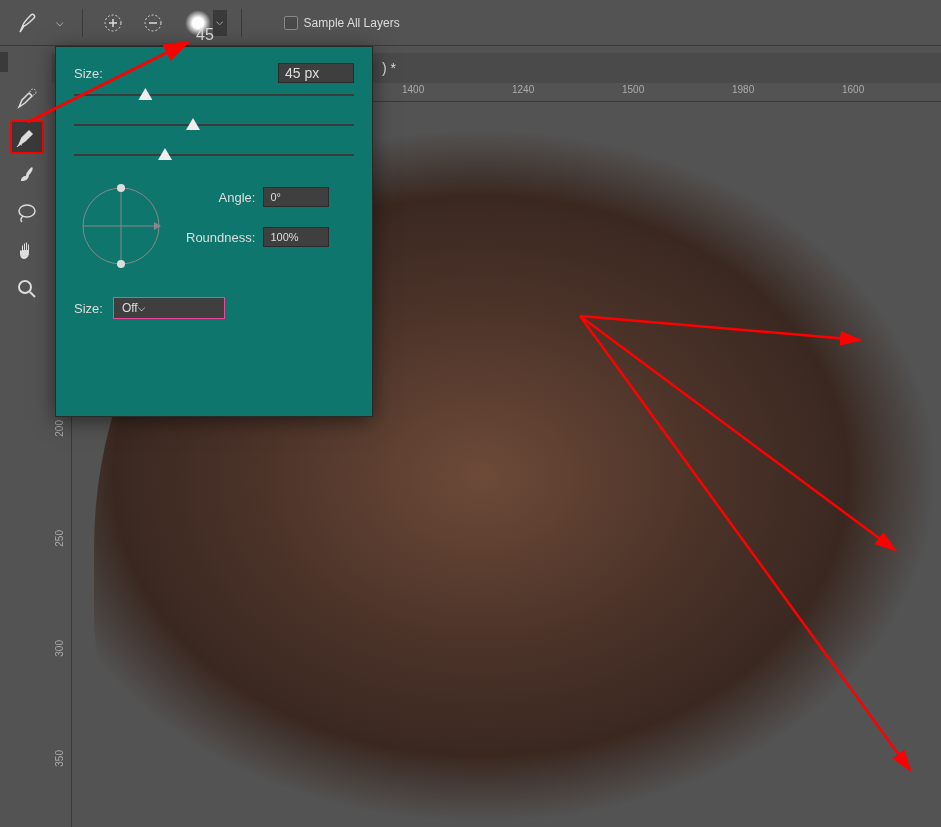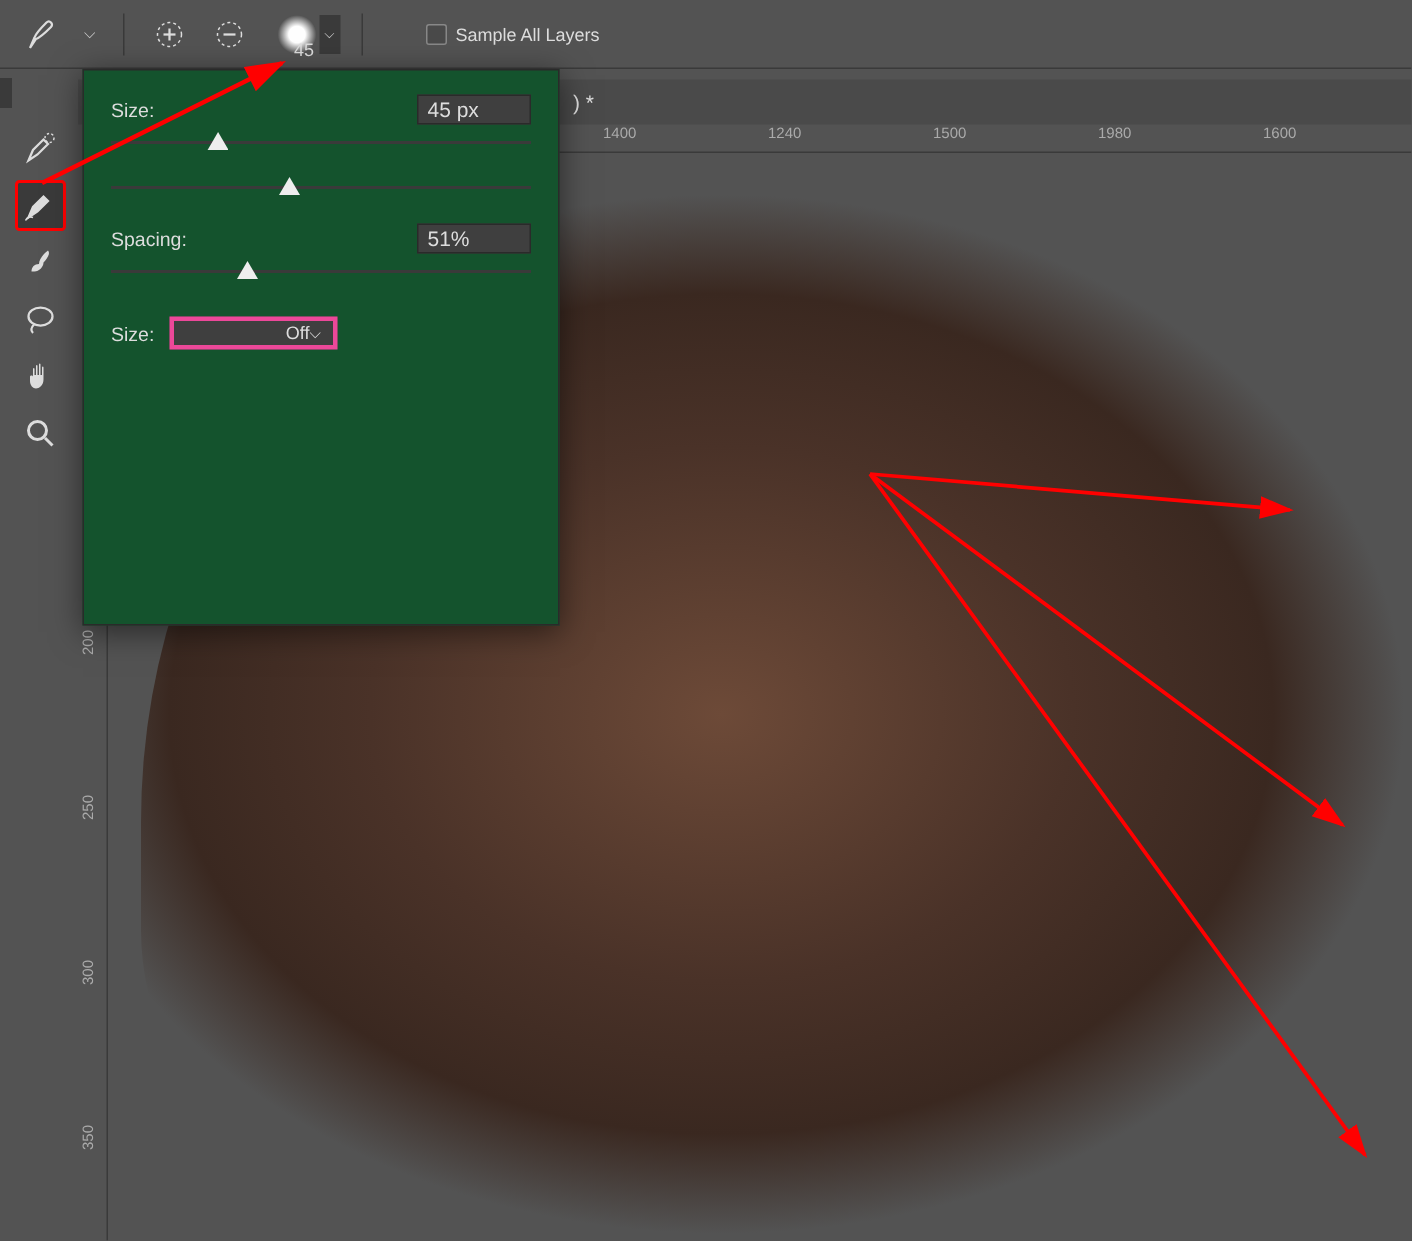--- a/index.html
+++ b/index.html
@@ -50,21 +50,21 @@
       align-items: center;
       margin-left: 4px;
     }
     .brush-preview {
       width: 26px;
       height: 26px;
       background: radial-gradient(circle, #fff 30%, rgba(255,255,255,0) 70%);
       border-radius: 50%;
     }
     .brush-size-text {
-      font-size: 12px;
+      font-size: 16px;
       color: #ddd;
       margin-left: 4px;
       margin-top: 22px;
       position: absolute;
       left: 192px;
       top: 4px;
     }
     .brush-dropdown-caret {
       width: 14px;
       height: 26px;
@@ -123,21 +123,21 @@
       width: 8px;
       height: 20px;
       background: #3a3a3a;
     }
     .brush-panel {
       position: absolute;
       left: 55px;
       top: 46px;
       width: 318px;
       height: 371px;
-      background: #14532d;
+      background: #0f766e;
       border: 1px solid #2a2a2a;
       box-shadow: 0 4px 20px rgba(0,0,0,0.5);
       padding: 16px 18px;
       z-index: 10;
     }
     .panel-row {
       display: flex;
       justify-content: space-between;
       align-items: center;
       margin-bottom: 6px;
@@ -220,27 +220,27 @@
     .size-dropdown-row {
       display: flex;
       align-items: center;
       gap: 10px;
       margin-top: 24px;
     }
     .size-select {
       width: 112px;
       height: 22px;
       background: #3f3f3f;
-      border: 3px solid #ec4899;
+      border: 1px solid #ec4899;
       color: #ddd;
       font-size: 12px;
       padding: 0 8px;
       display: flex;
       align-items: center;
-      justify-content: flex-end;
+      justify-content: flex-start;
       cursor: pointer;
     }
     .ruler-h {
       position: absolute;
       top: 84px;
       left: 70px;
       right: 0;
       height: 18px;
       background: #535353;
       border-bottom: 1px solid #3a3a3a;
@@ -403,29 +403,47 @@
   <div class="slider">
     <div class="slider-track"></div>
     <div class="slider-thumb" style="left:23%"></div>
   </div>
 
   <div class="slider">
     <div class="slider-track"></div>
     <div class="slider-thumb" style="left:40%"></div>
   </div>
 
-  <div class="panel-row">
-    <span class="panel-label">Spacing:</span>
-    <input class="panel-input" value="51%" style="">
-  </div>
   <div class="slider">
     <div class="slider-track"></div>
     <div class="slider-thumb" style="left:30%"></div>
   </div>
 
+  <div class="angle-section">
+    <div class="angle-circle">
+      <svg class="angle-circle-svg" viewBox="0 0 94 94">
+        <circle cx="47" cy="47" r="38" fill="none" stroke="#888" stroke-width="1"></circle>
+        <line x1="9" y1="47" x2="85" y2="47" stroke="#888" stroke-width="1"></line>
+        <line x1="47" y1="9" x2="47" y2="85" stroke="#888" stroke-width="1"></line>
+        <circle cx="47" cy="9" r="4" fill="#ddd"></circle>
+        <circle cx="47" cy="85" r="4" fill="#ddd"></circle>
+        <polygon points="87,47 80,43 80,51" fill="#888"></polygon>
+      </svg>
+    </div>
+    <div class="angle-fields">
+      <div class="angle-row">
+        <span class="angle-label">Angle:</span>
+        <input class="angle-input" value="0°" style="">
+      </div>
+      <div class="angle-row">
+        <span class="angle-label">Roundness:</span>
+        <input class="angle-input" value="100%" style="">
+      </div>
+    </div>
+  </div>
 
   <div class="size-dropdown-row">
     <span class="panel-label">Size:</span>
     <div class="size-select">
       <span>Off</span>
       <span style="font-size:10px">⌵</span>
     </div>
   </div>
 </div>
 

